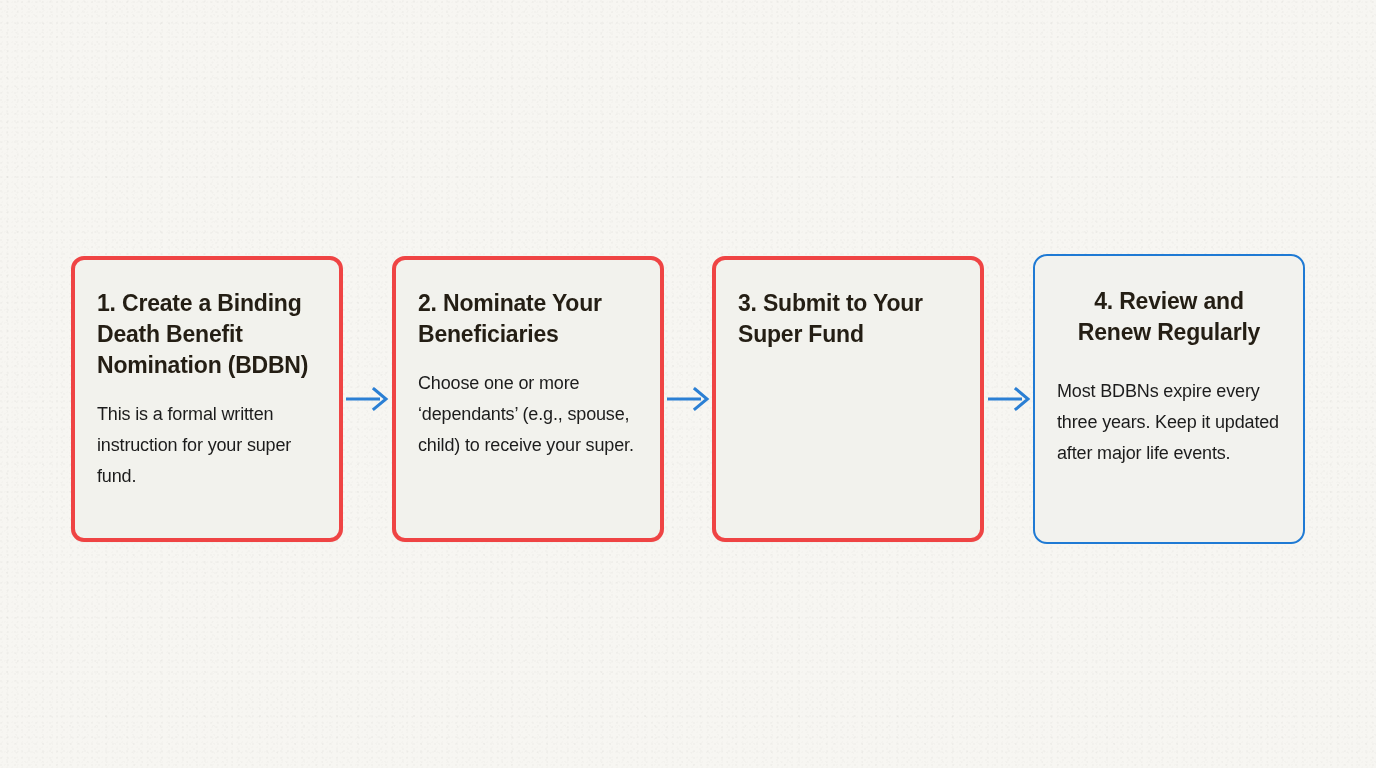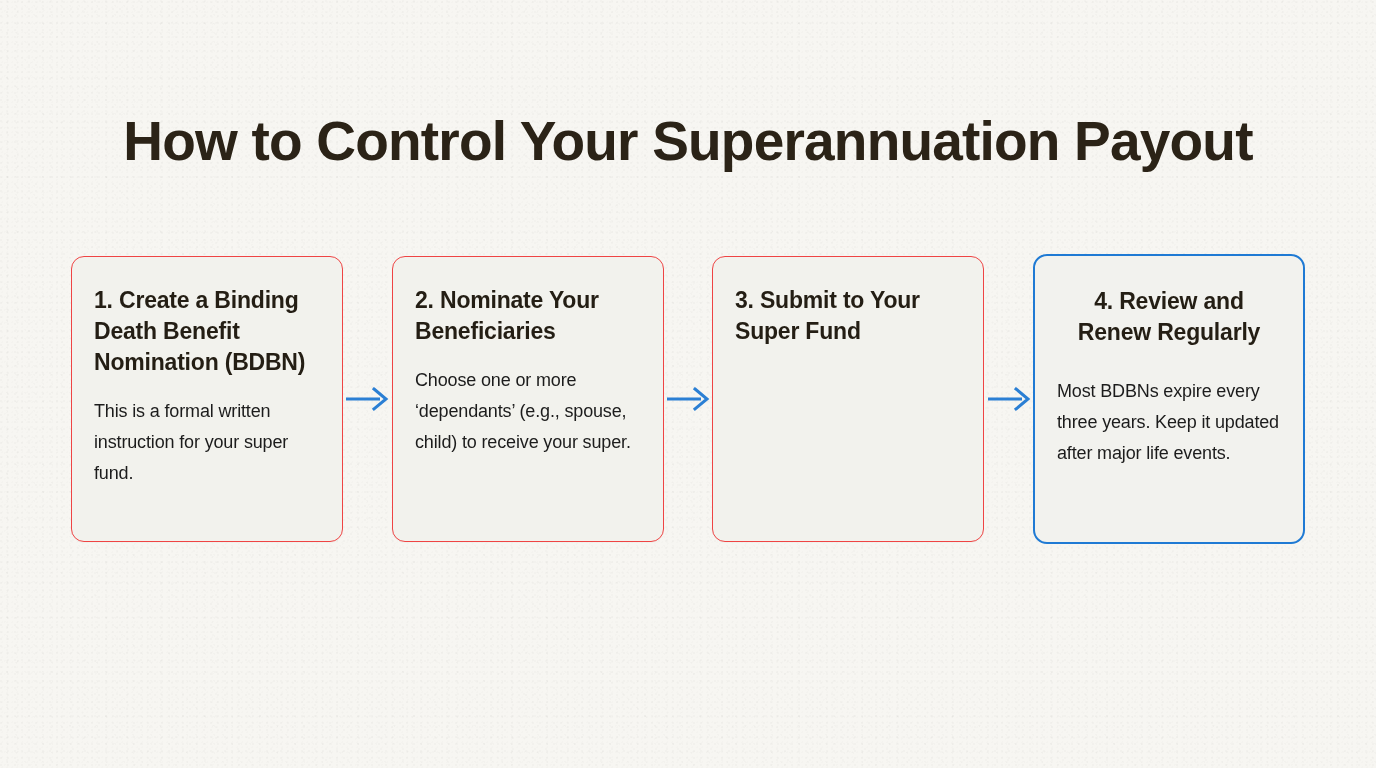--- a/index.html
+++ b/index.html
@@ -60,21 +60,21 @@
     height: 292px;
   }
 
   .card {
     position: absolute;
     top: 2px;
     width: 272px;
     height: 286px;
     box-sizing: border-box;
     background-color: #f2f2ed;
-    border: 1px solid #ef4444;
+    border: 4px solid #ef4444;
     border-radius: 13px;
     padding: 28px 22px 20px 22px;
     box-shadow: 0 1px 1px rgba(0,0,0,0.02);
   }
   .card.highlight {
     top: 0px;
     height: 290px;
     background-color: #f2f2ee;
     border: 2px solid #1f7ad4;
     border-radius: 14px;
@@ -122,21 +122,20 @@
   .arrow-3 { left: 917px; }
   .arrow svg { display: block; }
 </style>
 </head>
 <body>
 
 <div class="bg-texture"></div>
 
 <div class="slide">
 
-  <h1 class="title">How to Control Your Superannuation Payout</h1>
 
   <div class="flow">
 
     <div class="card card-1">
       <div class="card-heading">1. Create a Binding Death Benefit Nomination (BDBN)</div>
       <div class="card-body">This is a formal written instruction for your super fund.</div>
     </div>
 
     <div class="arrow arrow-1">
       <svg width="44" height="26" viewBox="0 0 44 26" aria-hidden="true">

